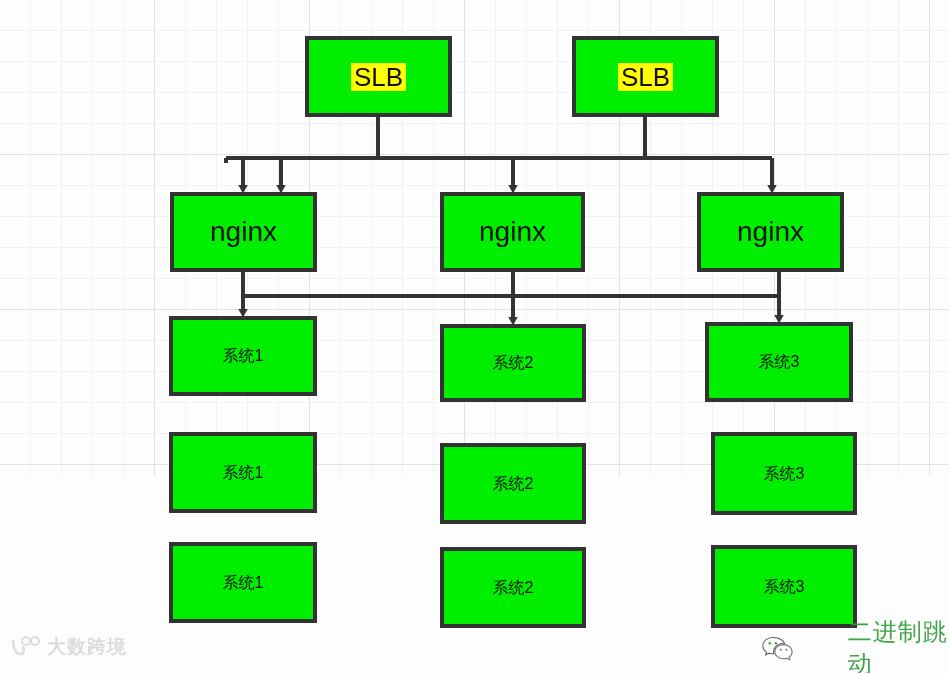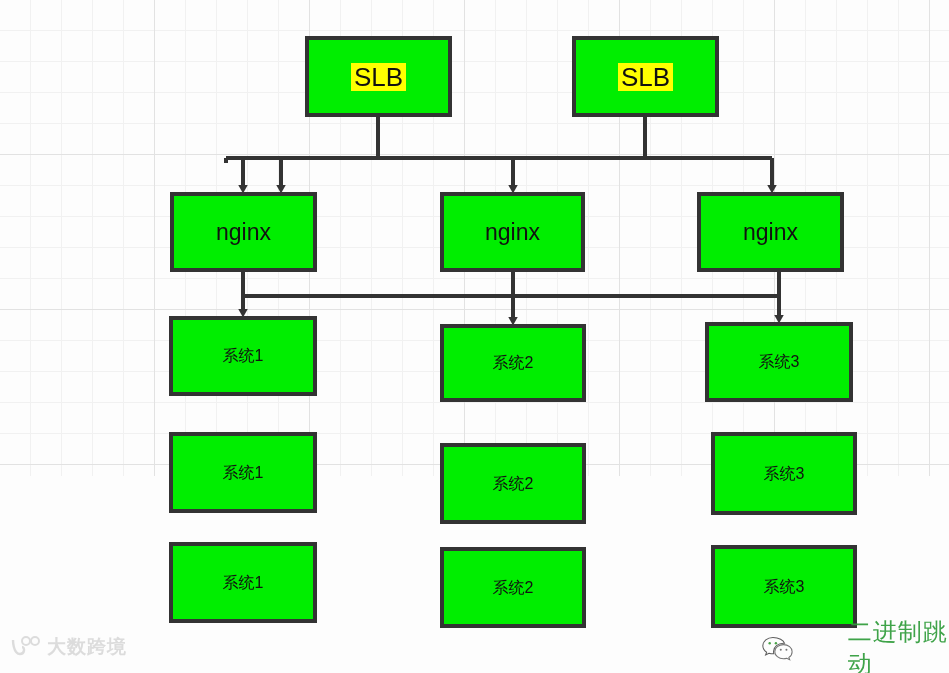--- a/index.html
+++ b/index.html
@@ -33,21 +33,21 @@
     border:4px solid #333333;
     display:flex;
     align-items:center;
     justify-content:center;
     color:#111111;
     line-height:1;
   }
   .node .lbl{display:inline-block;padding:0 1px;}
   .node.slb{font-size:26px;}
   .node.slb .lbl{background:#ffff00;padding:1px 3px;}
-  .node.nginx{font-size:23px;}
+  .node.nginx{font-size:28px;}
   .node.sys{font-size:16px;}
   .wm{position:absolute;display:flex;align-items:center;gap:7px;pointer-events:none;}
   .wm-left{left:10px;top:634px;opacity:.62;}
   .wm-left .wm-txt{font-size:19px;color:#c9c9c9;font-weight:bold;letter-spacing:1px;}
   .wm-right{left:762px;top:616px;opacity:.92;}
   .wm-right .wm-txt{font-size:24px;color:#2f9c3a;letter-spacing:1px;margin-left:48px;}
 </style>
 </head>
 <body>
 

